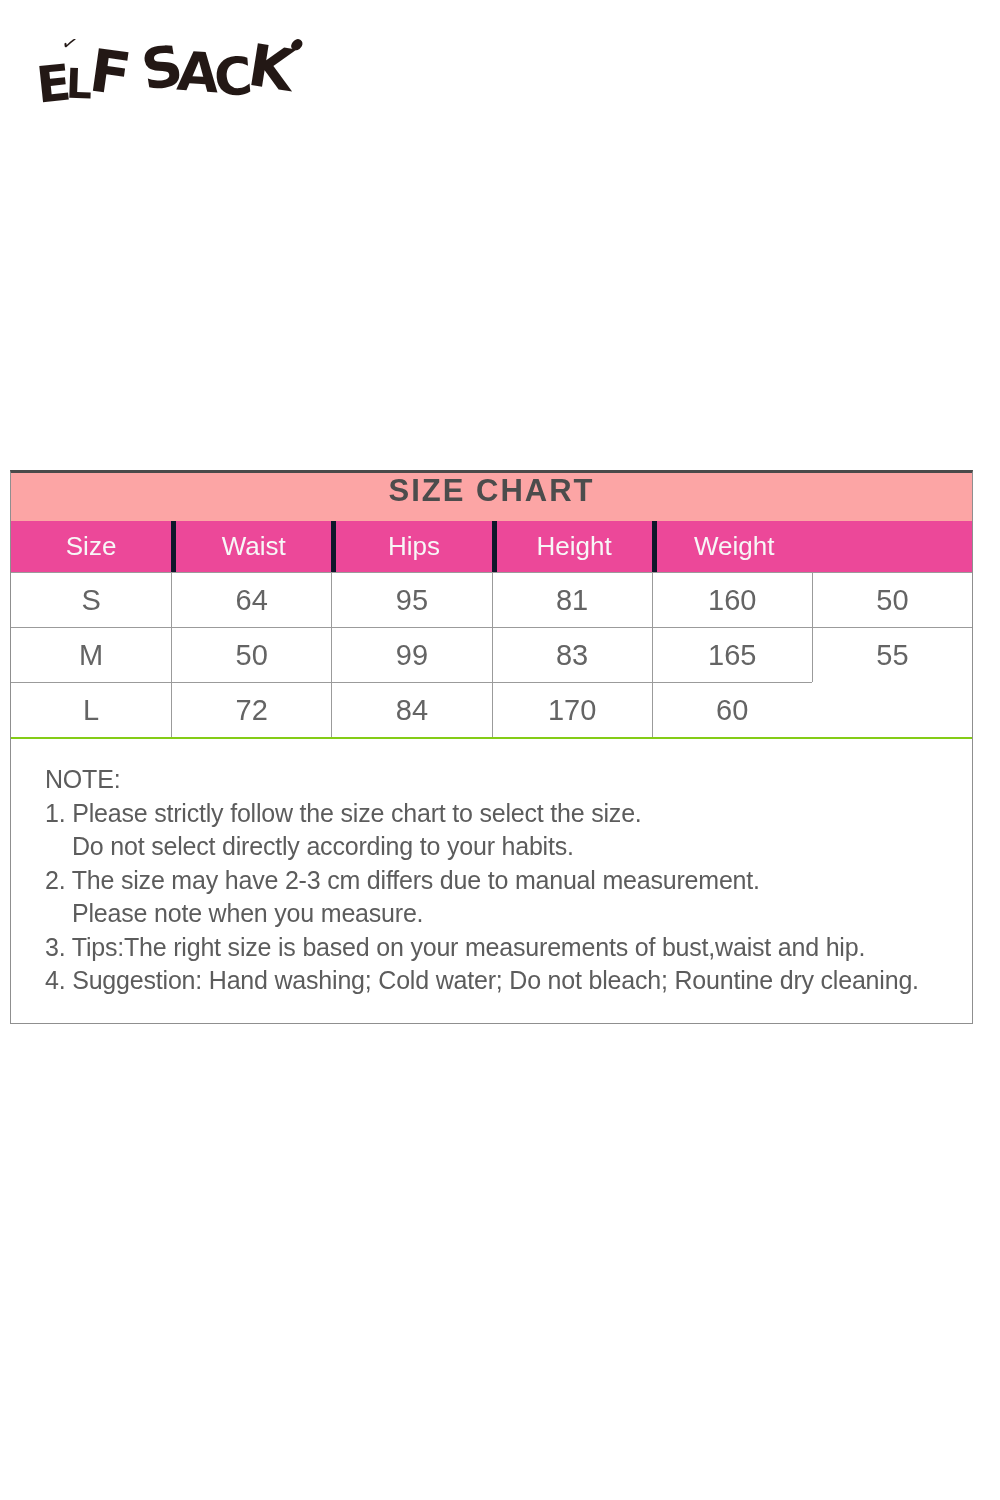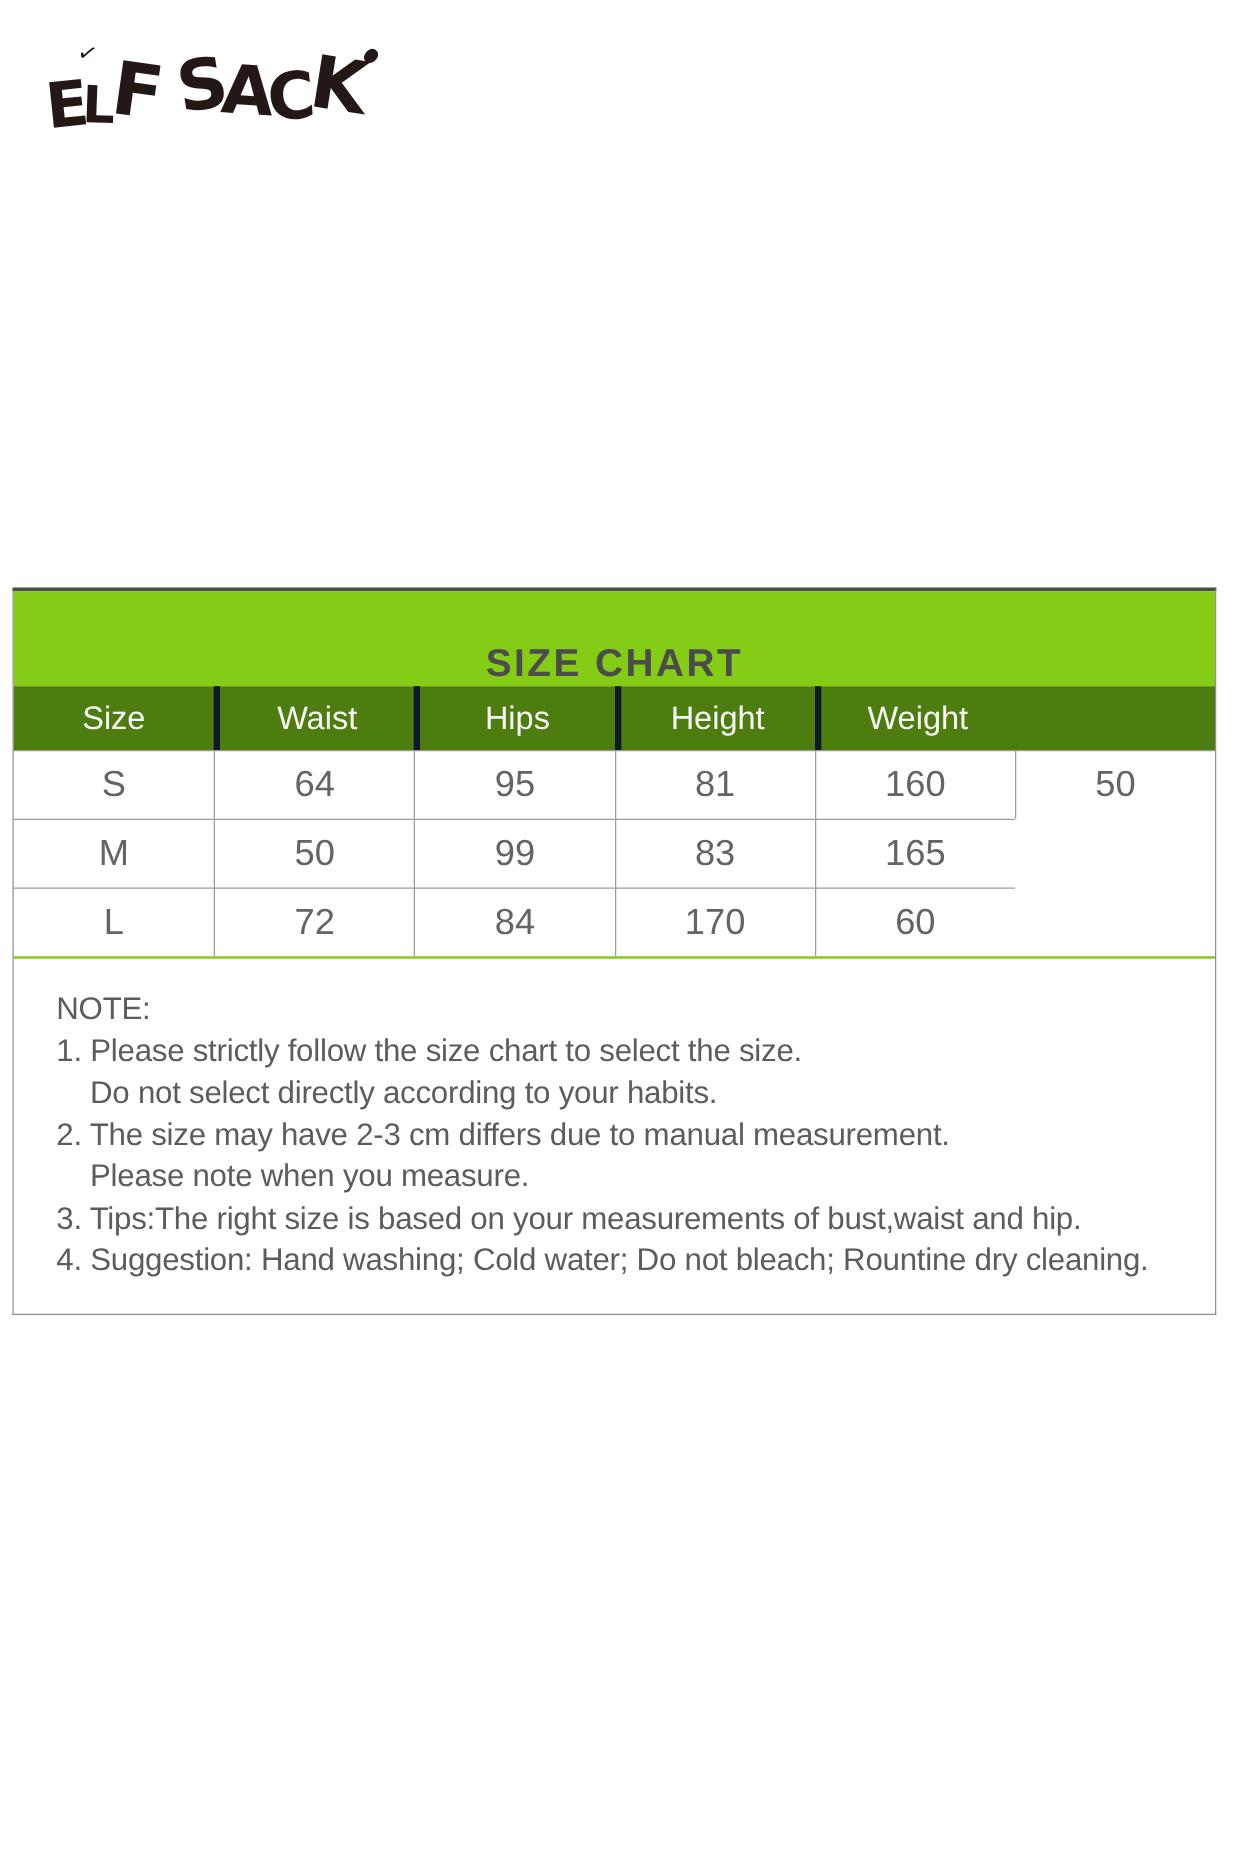--- a/index.html
+++ b/index.html
@@ -58,38 +58,38 @@
     position: absolute;
     left: 10px;
     top: 470px;
     width: 963px;
     box-sizing: border-box;
     border: 1px solid #8f8f8f;
     border-top: 3px solid #4a4a4a;
     background: #ffffff;
   }
   .title-bar {
-    height: 76px;
-    background: #84cc16;
+    height: 48px;
+    background: #fca5a5;
     display: flex;
-    align-items: flex-end;
+    align-items: flex-start;
     justify-content: center;
   }
   .title-bar .title {
     font-size: 31px;
     font-weight: bold;
     color: #4c4c4c;
     letter-spacing: 2px;
   }
   .grid-row {
     display: grid;
     grid-template-columns: repeat(6, 1fr);
   }
   .header-row {
-    background: #4d7c0f;
+    background: #ec4899;
     height: 51px;
   }
   .header-row .cell {
     color: #f7f7f7;
     font-size: 26px;
     display: flex;
     align-items: center;
     justify-content: center;
   }
   .header-row .cell + .cell { border-left: 5px solid #0f172a; }
@@ -149,20 +149,21 @@
       <div class="cell">160</div>
       <div class="cell">50</div>
     </div>
 
     <div class="grid-row data-row">
       <div class="cell">M</div>
       <div class="cell">50</div>
       <div class="cell">99</div>
       <div class="cell">83</div>
       <div class="cell">165</div>
+      <div class="cell">55</div>
     </div>
 
     <div class="grid-row data-row">
       <div class="cell">L</div>
       <div class="cell">72</div>
       <div class="cell">84</div>
       <div class="cell">170</div>
       <div class="cell">60</div>
     </div>
 

